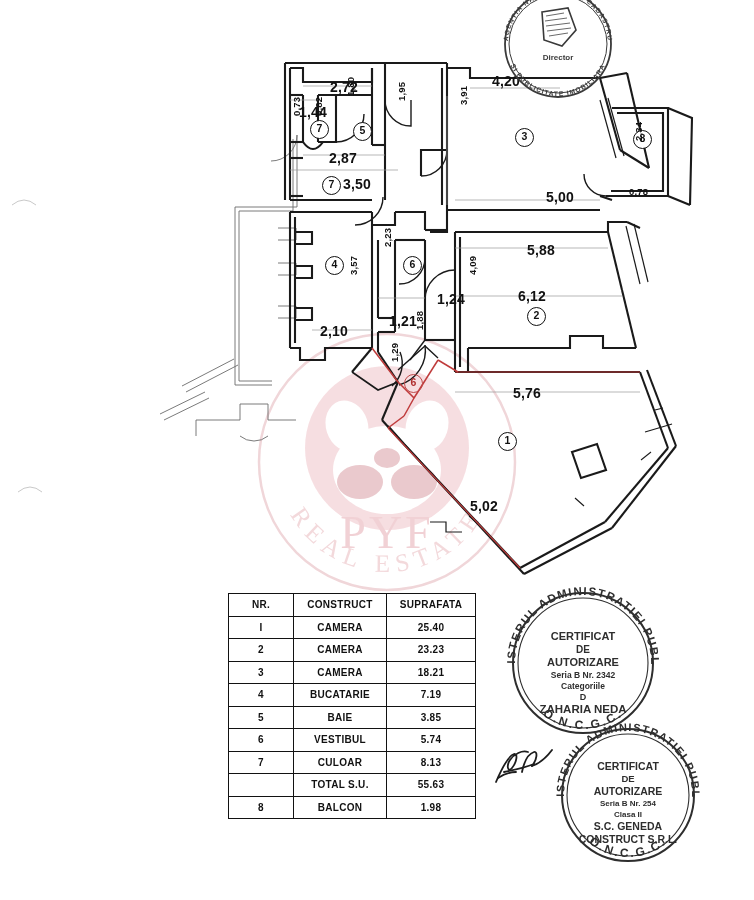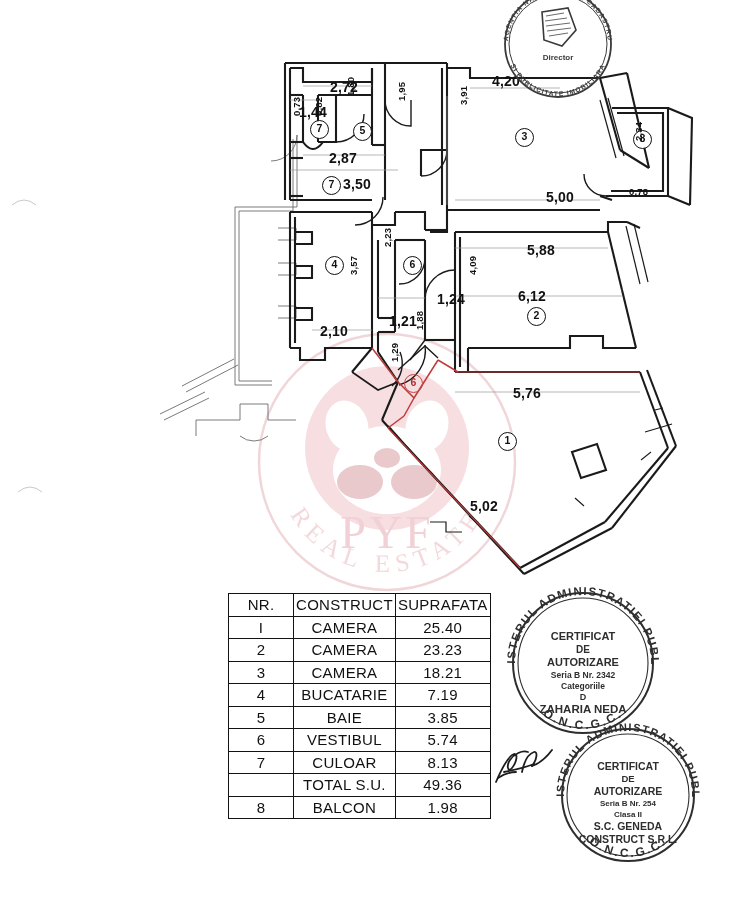--- a/index.html
+++ b/index.html
@@ -23,21 +23,21 @@
 
   .rnum{position:absolute;z-index:6;width:17px;height:17px;border:1.4px solid #111;
         border-radius:50%;font-size:10.5px;font-weight:700;line-height:15px;
         text-align:center;background:#fff;color:#111;}
   .rnum.red{border-color:#c04a4a;color:#b03030;background:transparent;}
 
   
   #tbl{position:absolute;left:228px;top:593px;z-index:6;border-collapse:collapse;
        background:#fff;}
   #tbl td,#tbl th{border:1.3px solid #121212;font-family:"Liberation Sans",sans-serif;
-       font-size:15px;font-weight:400;text-align:center;height:21.5px;
+       font-size:10px;font-weight:700;text-align:center;height:21.5px;
        padding:0 2px;color:#111;letter-spacing:.3px;}
   #tbl .c-nr{width:60px;}
   #tbl .c-den{width:88px;}
   #tbl .c-sup{width:84px;}
 
   
   .stamp{position:absolute;border-radius:50%;z-index:7;}
   .stamp svg{display:block;overflow:visible;}
 
   #sig{position:absolute;left:494px;top:738px;z-index:8;width:70px;height:50px;}
@@ -316,21 +316,21 @@
           <td class="c-sup">5.74</td>
         </tr>
         <tr>
           <td class="c-nr">7</td>
           <td class="c-den">CULOAR</td>
           <td class="c-sup">8.13</td>
         </tr>
         <tr>
           <td class="c-nr"></td>
           <td class="c-den">TOTAL S.U.</td>
-          <td class="c-sup">49.36</td>
+          <td class="c-sup">55.63</td>
         </tr>
         <tr>
           <td class="c-nr">8</td>
           <td class="c-den">BALCON</td>
           <td class="c-sup">1.98</td>
         </tr>
       </tbody>
   </table>
 
   <div class="stamp" style="left:492px;top:-22px;width:132px;height:132px;">

